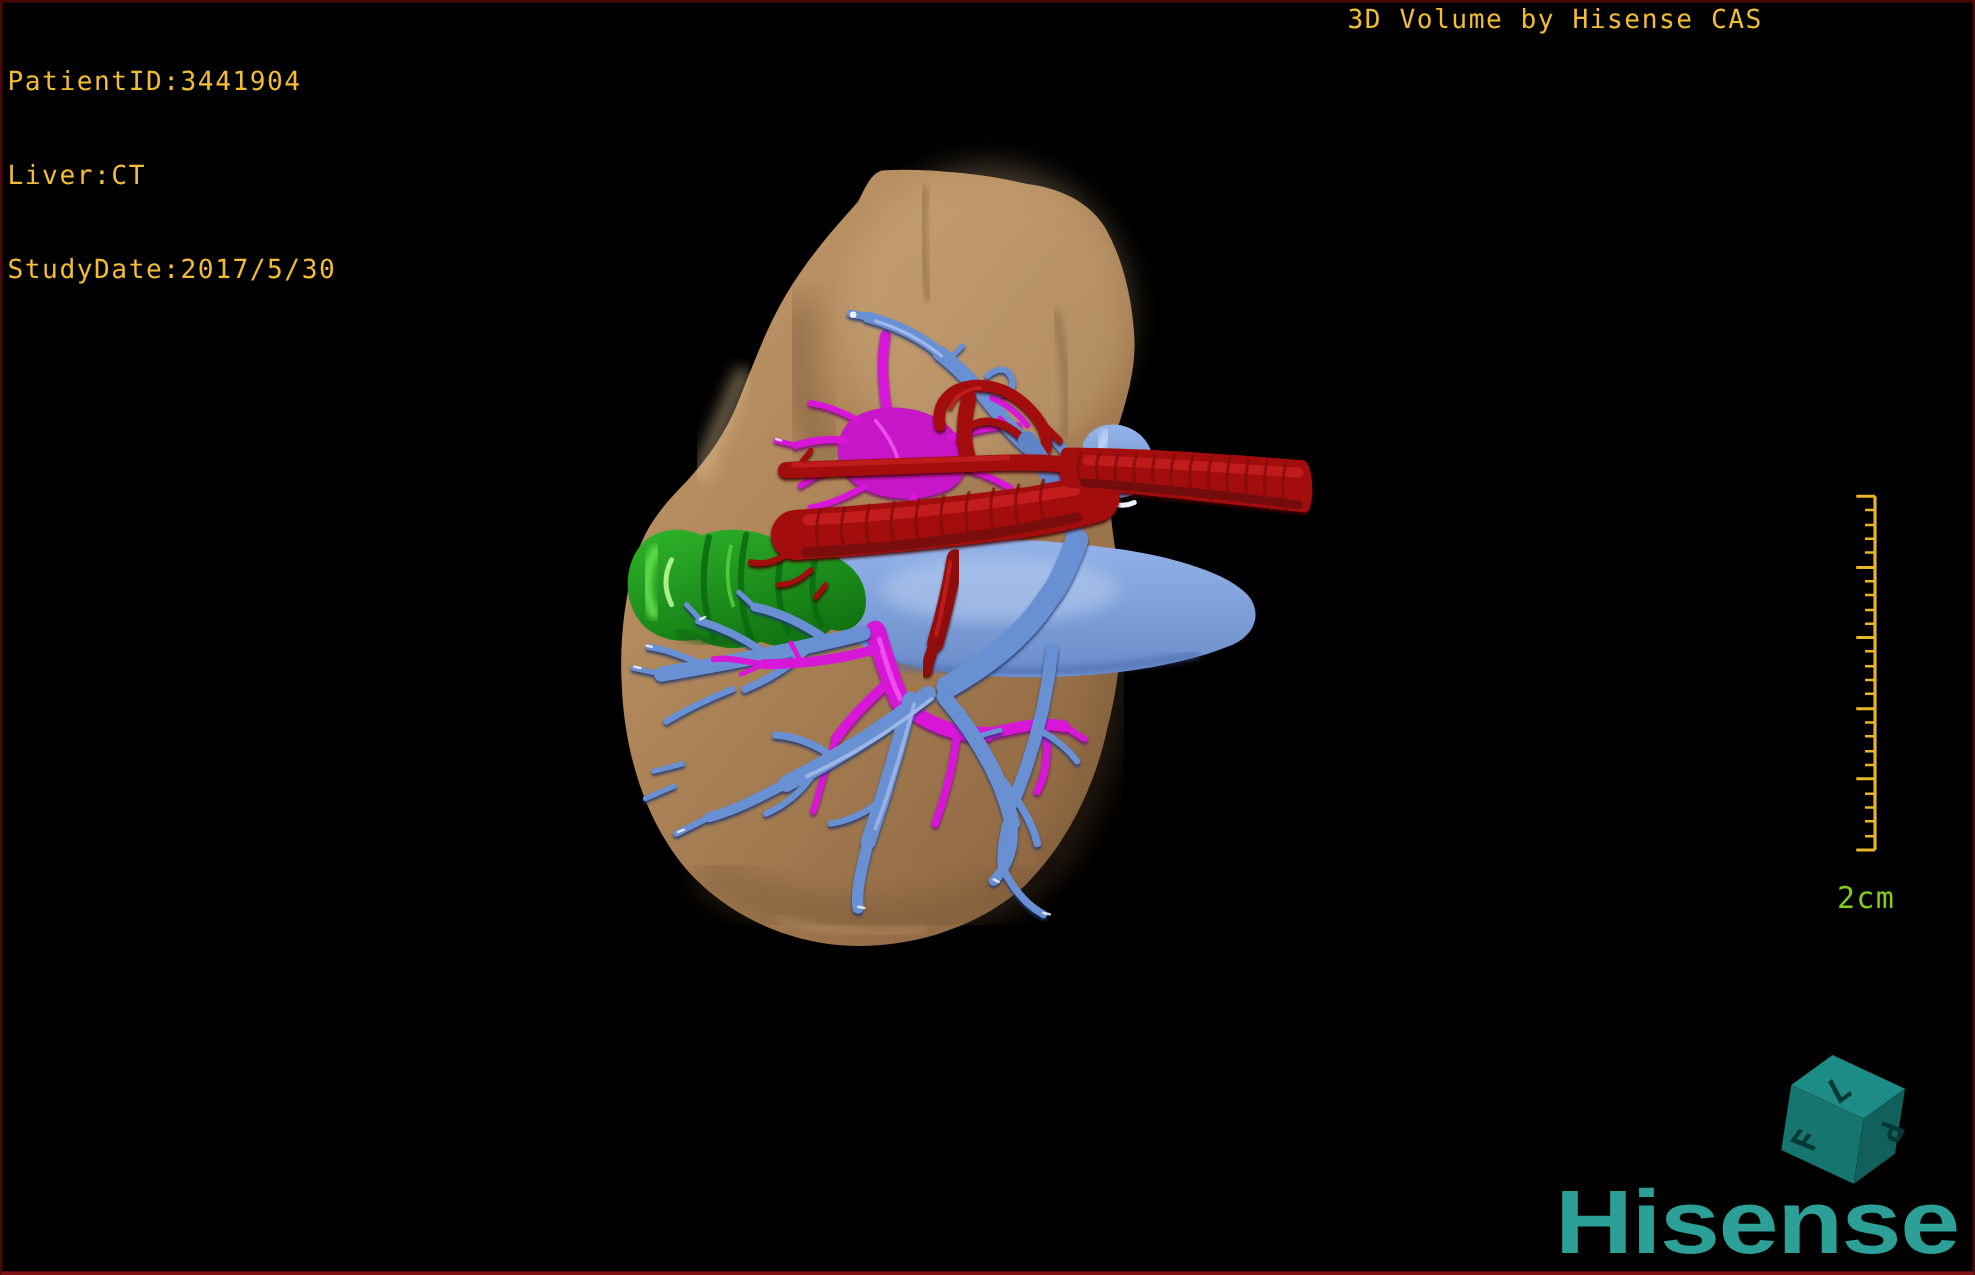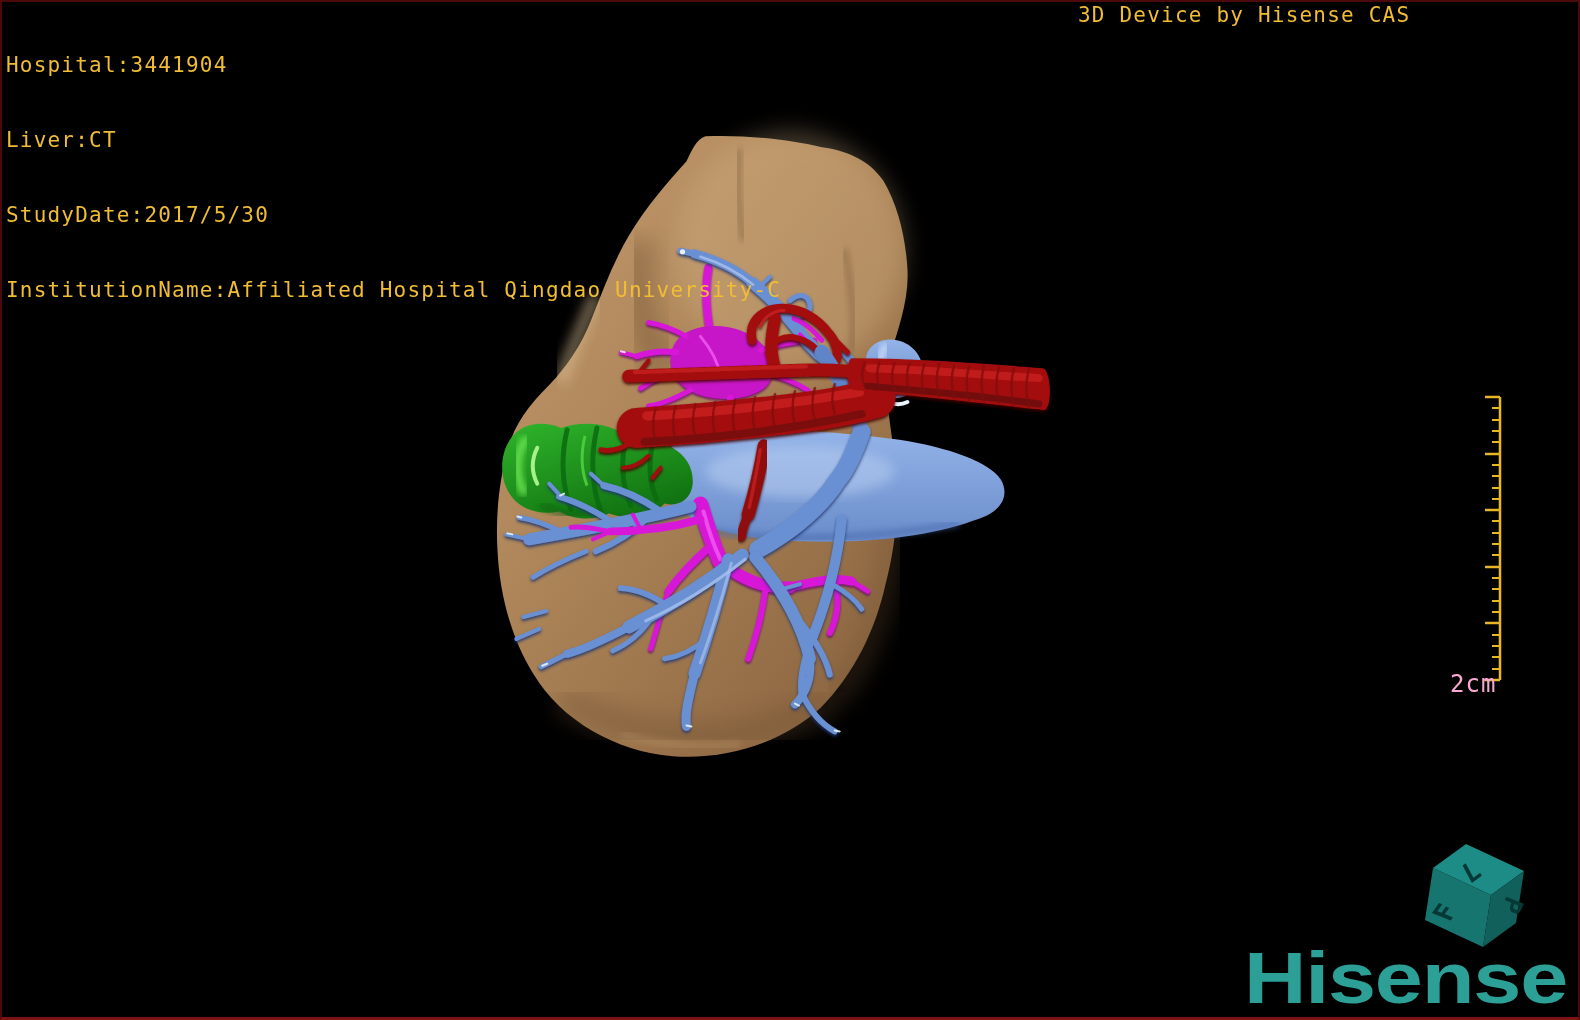--- a/index.html
+++ b/index.html
@@ -13,22 +13,22 @@
   .model-svg{position:absolute;left:0;top:0;width:100%;height:100%;}
   .ovl{
     position:absolute;color:#F1BD35;font-size:21px;line-height:25px;
     letter-spacing:1.2px;white-space:pre;font-family:"DejaVu Sans Mono", monospace;
   }
   .study-info{left:4px;top:1px;}
   .watermark{left:1076px;top:1px;}
   .liver-volume{left:4px;top:973px;}
   .ruler-wrap{position:absolute;left:1441px;top:393px;width:72px;height:310px;}
   .ruler-label{
-    position:absolute;left:1448px;top:668px;width:66px;text-align:left;
-    color:#f9a8d4;font-size:24px;line-height:28px;letter-spacing:1px;
+    position:absolute;left:1448px;top:702px;width:66px;text-align:right;
+    color:#84cc16;font-size:24px;line-height:28px;letter-spacing:1px;
     font-family:"DejaVu Sans Mono", monospace;
   }
   .cube-wrap{position:absolute;left:1418px;top:834px;width:115px;height:115px;}
   .logo{
     position:absolute;left:1242px;top:940px;font-size:72px;line-height:1;
     font-weight:bold;color:#2C9F96;font-family:"Liberation Sans", sans-serif;
     transform:scaleX(1.2);transform-origin:left top;letter-spacing:-1px;
   }
 </style>
 </head>
@@ -268,27 +268,26 @@
         <path d="M 686 727 l 5 1"></path>
       <path d="M 795 705 l 4 2"></path>
         <path d="M 559 496 l 4 -2"></path>
         <path d="M 620 351 l 4 1"></path>
       <path d="M 835 732 l 5 1"></path>
         <path d="M 516 517 l 4 1"></path>
     </g>
   </svg>
 
   <div class="ovl study-info">
-    <div>Hospital:3441904</div>
+    <div>PatientID:3441904</div>
     <div>Liver:CT</div>
     <div>StudyDate:2017/5/30</div>
-    <div>InstitutionName:Affiliated Hospital Qingdao University-C</div>
   </div>
 
-  <div class="ovl watermark">3D Device by Hisense CAS</div>
+  <div class="ovl watermark">3D Volume by Hisense CAS</div>
 
 
   <div class="ruler-wrap">
     <svg width="72" height="310" viewBox="0 0 72 310">
       <g stroke="#E9B726" stroke-width="2.5">
         <line x1="57" y1="2" x2="57" y2="285"></line>
         <line x1="42" y1="2" x2="57" y2="2"></line>
           <line x1="42" y1="59" x2="57" y2="59"></line>
         <line x1="42" y1="115" x2="57" y2="115"></line>
           <line x1="42" y1="172" x2="57" y2="172"></line>

